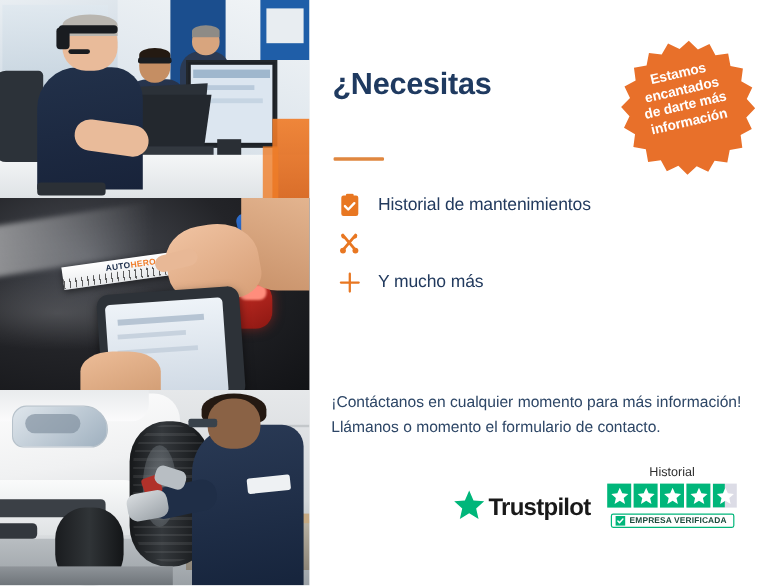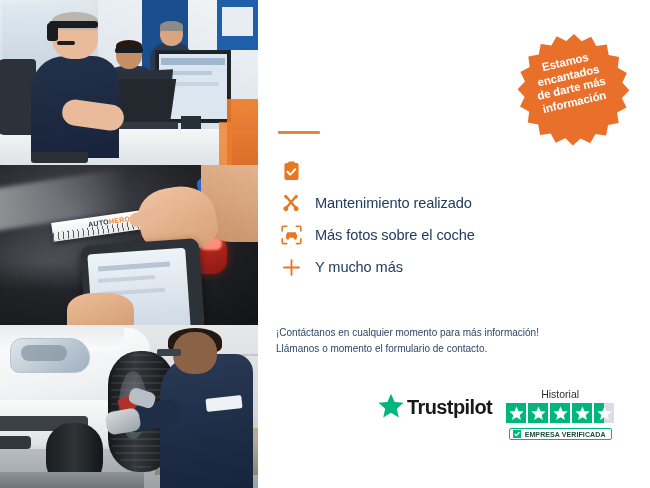--- a/index.html
+++ b/index.html
@@ -280,36 +280,36 @@
     font-size: 14.6px;
     color: #223a5e;
     letter-spacing: -0.1px;
   }
 
   
   .contact {
     position: absolute;
     left: 18px; top: 325px;
     width: 360px;
-    font-size: 10px;
+    font-size: 13px;
     line-height: 1.58;
     color: #2d4666;
   }
 
   
   .tp {
     position: absolute;
     left: 120px; top: 388px;
     display: flex;
     align-items: flex-start;
   }
   .tp-logo {
     display: flex;
     align-items: center;
-    margin-top: 5px;
+    margin-top: 20px;
   }
   .tp-word {
     font-size: 20px;
     font-weight: bold;
     color: #191919;
     letter-spacing: -0.6px;
     margin-left: 3px;
   }
   .tp-right {
     margin-left: 14px;
@@ -450,20 +450,21 @@
       <div class="p3-glove"></div>
         <div class="p3-glove2"></div>
       <div class="p3-logo"></div>
     </div>
 
   </div>
 
   <div class="content">
 
     <div class="headline">
+      <div>¿Necesitas</div>
     </div>
 
     <div class="rule"></div>
 
     <div class="badge">
       <svg width="140" height="140" viewBox="0 0 140 140">
         <path fill="#e8702a" d="M70 4
           l7.6 7.3 9.6-4.6 5 9.3 10.6-1.4 1.9 10.5 10.4 2
           -1.4 10.6 9.2 5.3-4.6 9.6 7 7.7-7.4 7.6 4.6 9.6
           -9.3 5 1.4 10.6-10.5 1.9-2 10.4-10.6-1.4-5.3 9.2
@@ -492,51 +493,37 @@
     <div class="features">
 
       <div class="feature">
         <span class="feat-ico">
           <svg width="17" height="20" viewBox="0 0 18 21">
             <rect x="1.5" y="2" width="15" height="18" rx="2" fill="#e87722"></rect>
             <rect x="5.6" y="0.4" width="6.8" height="3.6" rx="1" fill="#e87722"></rect>
             <path d="M4.7 11.3 l2.9 3 5.4-5.6" fill="none" stroke="#ffffff" stroke-width="2.1" stroke-linecap="round" stroke-linejoin="round"></path>
           </svg>
         </span>
+        <span class="feat-label">Historial de mantenimientos</span>
       </div>
 
       <div class="feature">
         <span class="feat-ico">
           <svg width="20" height="20" viewBox="0 0 22 22">
             <path d="M5.2 3.2 l11.4 13.6" stroke="#e87722" stroke-width="2.6" stroke-linecap="round"></path>
             <path d="M16.8 3.2 L5.4 16.8" stroke="#e87722" stroke-width="2.6" stroke-linecap="round"></path>
             <path d="M4.2 2.2 a2.6 2.6 0 0 0 2.6 4.2 z" fill="#e87722"></path>
             <path d="M17.8 2.2 a2.6 2.6 0 0 1 -2.6 4.2 z" fill="#e87722"></path>
             <circle cx="16.7" cy="17.4" r="2.7" fill="#e87722"></circle>
             <circle cx="5.3" cy="17.4" r="2.7" fill="#e87722"></circle>
           </svg>
         </span>
-        <span class="feat-label">Mantenimiento realizado</span>
-      </div>
-
-
-      <div class="feature">
-        <span class="feat-ico">
-          <svg width="21" height="20" viewBox="0 0 22 21">
-            <path d="M1.2 6.2 V2.9 a1.6 1.6 0 0 1 1.6-1.6 H6" fill="none" stroke="#e87722" stroke-width="1.7" stroke-linecap="round"></path>
-            <path d="M20.8 6.2 V2.9 a1.6 1.6 0 0 0 -1.6-1.6 H16" fill="none" stroke="#e87722" stroke-width="1.7" stroke-linecap="round"></path>
-            <path d="M1.2 14.6 v3.3 a1.6 1.6 0 0 0 1.6 1.6 H6" fill="none" stroke="#e87722" stroke-width="1.7" stroke-linecap="round"></path>
-            <path d="M20.8 14.6 v3.3 a1.6 1.6 0 0 1 -1.6 1.6 H16" fill="none" stroke="#e87722" stroke-width="1.7" stroke-linecap="round"></path>
-            <path d="M5.2 13.4 h11.6 v-2.6 l-1.5-3.2 H6.7 L5.2 10.8 z" fill="#e87722"></path>
-            <circle cx="7.1" cy="14" r="1.5" fill="#e87722"></circle>
-            <circle cx="14.9" cy="14" r="1.5" fill="#e87722"></circle>
-          </svg>
-        </span>
-        <span class="feat-label">Más fotos sobre el coche</span>
-      </div>
+      </div>
+
+
 
       <div class="feature">
         <span class="feat-ico">
           <svg width="19" height="19" viewBox="0 0 20 20">
             <path d="M10 2.2 V17.8 M2.2 10 H17.8" stroke="#e87722" stroke-width="2" stroke-linecap="round"></path>
           </svg>
         </span>
         <span class="feat-label">Y mucho más</span>
       </div>
 

